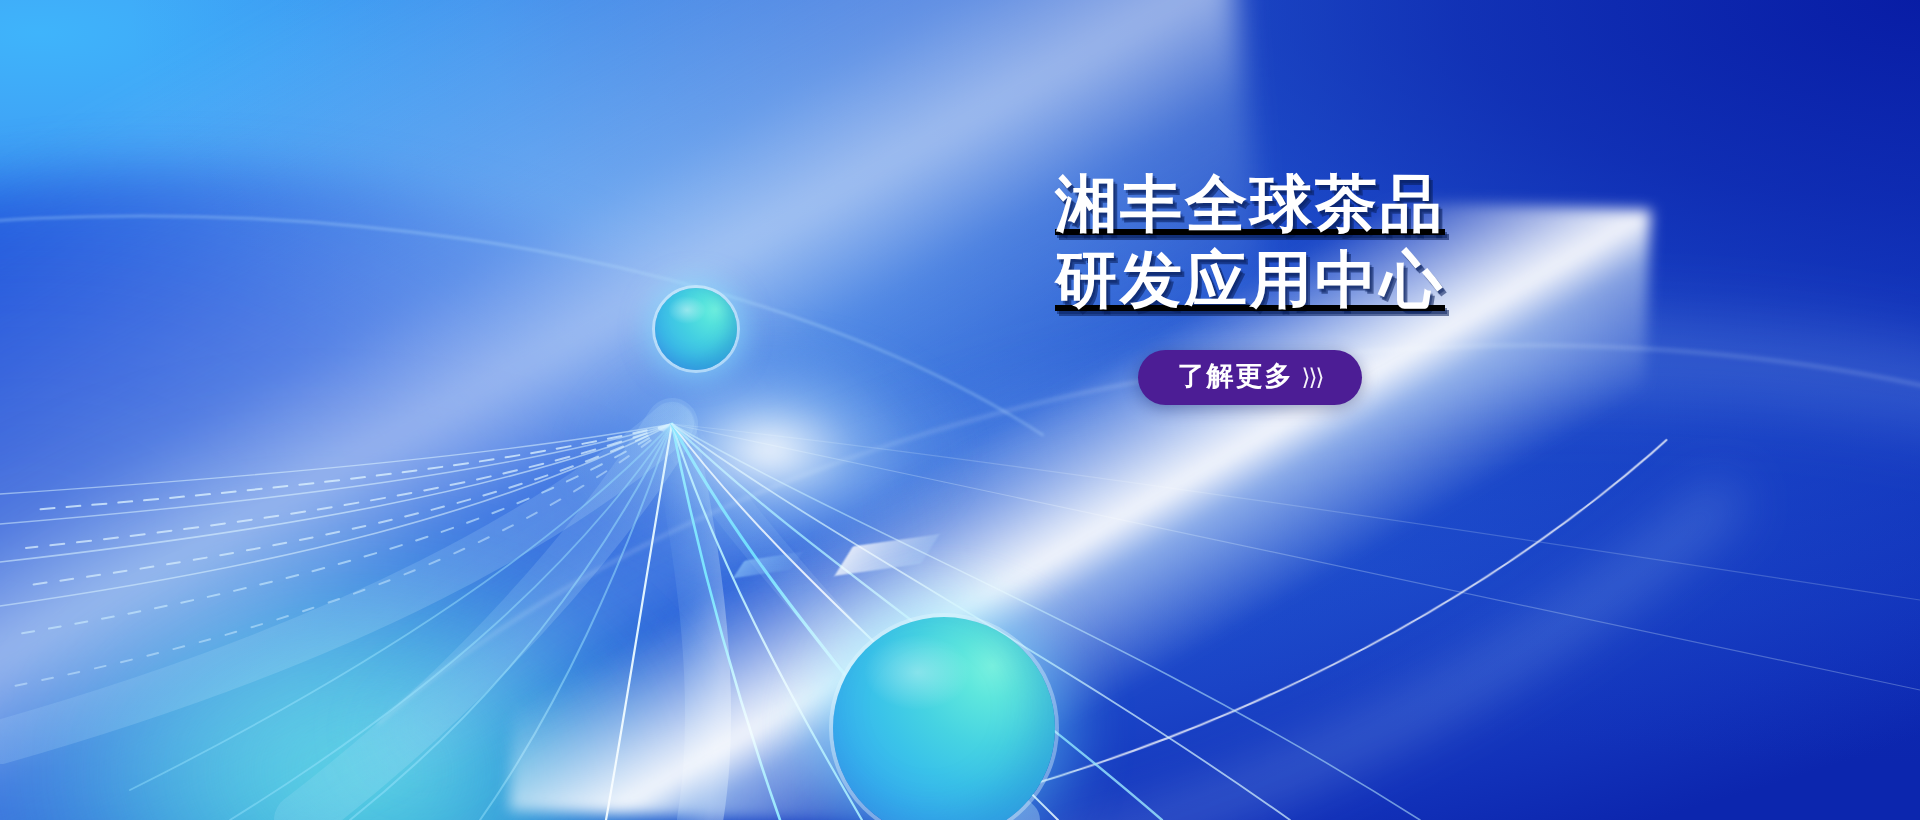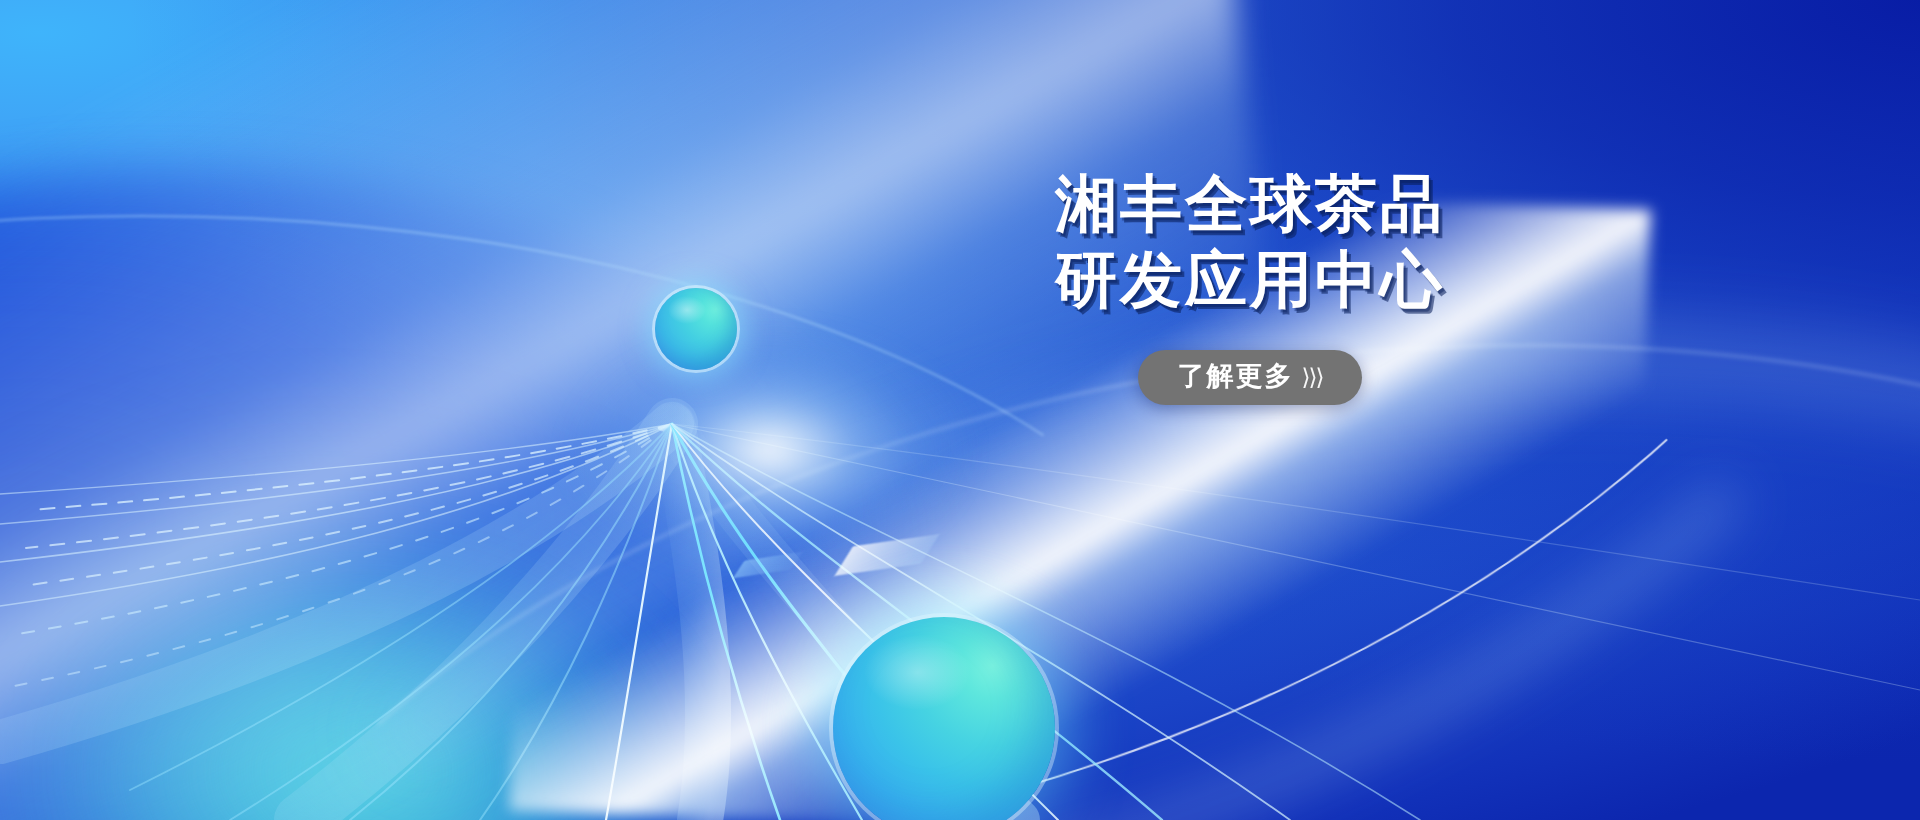--- a/index.html
+++ b/index.html
@@ -271,39 +271,40 @@
   }
 
   
   .content {
     position: absolute;
     left: 990px;
     top: 168px;
     width: 520px;
     text-align: center;
     z-index: 40;
+    text-decoration: underline;
   }
   .headline {
     color: #ffffff;
     font-weight: 700;
     font-size: 62px;
     line-height: 1.16;
     letter-spacing: 3px;
     text-shadow:
       4px 5px 0 rgba(8,30,90,0.55),
       2px 3px 1px rgba(10,34,96,0.50);
     white-space: nowrap;
   }
   .headline-line-2 { margin-top: 4px; }
 
   .cta {
     display: inline-block;
     margin-top: 34px;
     padding: 13px 40px 15px 40px;
-    background: #737373;
+    background: #4c1d95;
     color: #ffffff;
     border: none;
     border-radius: 40px;
     font-size: 27px;
     font-weight: 700;
     letter-spacing: 2px;
     line-height: 1;
     cursor: pointer;
     box-shadow: 0 4px 16px rgba(4,18,86,0.35);
     white-space: nowrap;

